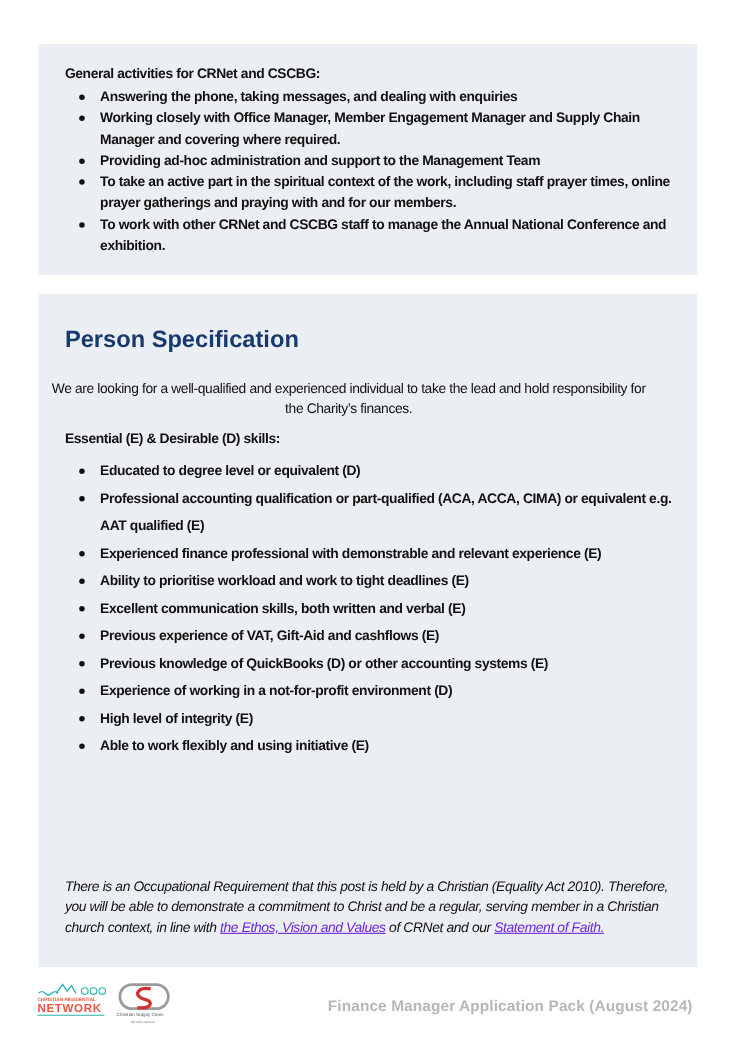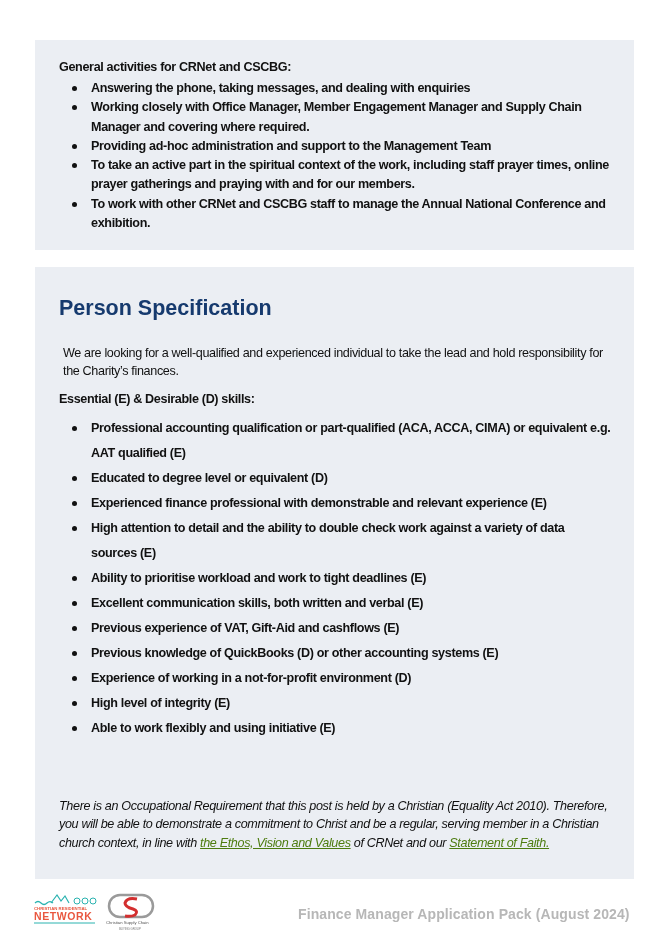--- a/index.html
+++ b/index.html
@@ -11,26 +11,26 @@
   .txt { font-family:"Liberation Sans", sans-serif; font-size:12.6px; letter-spacing:-0.35px; }
   .bold { font-weight:bold; }
   .p1-title { position:absolute; left:24px; top:20px;text-align:center; }
   ul.b { list-style:none; margin:0; padding:0; position:absolute; left:16px;font-weight:bold; }
   ul.b li { position:relative; padding-left:40px; }
   ul.b li .dot { position:absolute; left:21px; width:5px; height:5px; border-radius:50%; background:#111; }
   #list1 { top:39px; width:560px; line-height:19.3px; }
   #list1 li .dot { top:7px; }
   h1.ps-title { position:absolute; left:24px; top:29px; margin:0; font-family:"Liberation Sans", sans-serif;
      font-weight:bold; font-size:21.5px; color:#163a6e; letter-spacing:0px; }
-  .intro { position:absolute; left:28px; top:77px; width:540px; line-height:18px; }
+  .intro { position:absolute; left:12px; top:77px; width:540px; line-height:18px;text-align:center; }
   .skills-title { position:absolute; left:24px; top:125px; }
   #list2 { top:149px; width:560px; line-height:25px; }
   #list2 li .dot { top:10px; }
   .or { position:absolute; left:24px; top:530px; width:565px; font-style:italic; line-height:18.3px; }
-  .or a { color:#4d7c0f; }
+  .or a { color:#6d28d9; }
   .footer-logos { position:absolute; left:33px; top:893px; width:130px; height:40px; }
   .footer-text { position:absolute; left:298px; top:906px; font-family:"Liberation Sans", sans-serif;
      font-weight:bold; font-size:14px; color:#b7b7b7; letter-spacing:0.1px; }
 </style>
 </head>
 <body>
 
 <div class="panel" id="panel1">
   <div class="txt bold p1-title">General activities for CRNet and CSCBG:</div>
   <ul class="b txt" id="list1">
@@ -40,24 +40,23 @@
     <li><span class="dot"></span><span>To take an active part in the spiritual context of the work, including staff prayer times, online prayer gatherings and praying with and for our members.</span></li>
     <li><span class="dot"></span><span>To work with other CRNet and CSCBG staff to manage the Annual National Conference and exhibition.</span></li>
   </ul>
 </div>
 
 <div class="panel" id="panel2">
   <h1 class="ps-title">Person Specification</h1>
   <div class="txt intro">We are looking for a well-qualified and experienced individual to take the lead and hold responsibility for the Charity’s finances.</div>
   <div class="txt bold skills-title">Essential (E) &amp; Desirable (D) skills:</div>
   <ul class="b txt" id="list2">
+    <li><span class="dot"></span><span>Educated to degree level or equivalent (D)</span></li>
     <li><span class="dot"></span><span>Professional accounting qualification or part-qualified (ACA, ACCA, CIMA) or equivalent e.g. AAT qualified (E)</span></li>
-    <li><span class="dot"></span><span>Educated to degree level or equivalent (D)</span></li>
     <li><span class="dot"></span><span>Experienced finance professional with demonstrable and relevant experience (E)</span></li>
-    <li><span class="dot"></span><span>High attention to detail and the ability to double check work against a variety of data sources (E)</span></li>
     <li><span class="dot"></span><span>Ability to prioritise workload and work to tight deadlines (E)</span></li>
     <li><span class="dot"></span><span>Excellent communication skills, both written and verbal (E)</span></li>
     <li><span class="dot"></span><span>Previous experience of VAT, Gift-Aid and cashflows (E)</span></li>
     <li><span class="dot"></span><span>Previous knowledge of QuickBooks (D) or other accounting systems (E)</span></li>
     <li><span class="dot"></span><span>Experience of working in a not-for-profit environment (D)</span></li>
     <li><span class="dot"></span><span>High level of integrity (E)</span></li>
     <li><span class="dot"></span><span>Able to work flexibly and using initiative (E)</span></li>
   </ul>
   <div class="txt or"><span>There is an Occupational Requirement that this post is held by a Christian (Equality Act 2010). Therefore, you will be able to demonstrate a commitment to Christ and be a regular, serving member in a Christian church context, in line with </span><a href="#">the Ethos, Vision and Values</a><span> of CRNet and our </span><a href="#">Statement of Faith.</a></div>
 </div>

